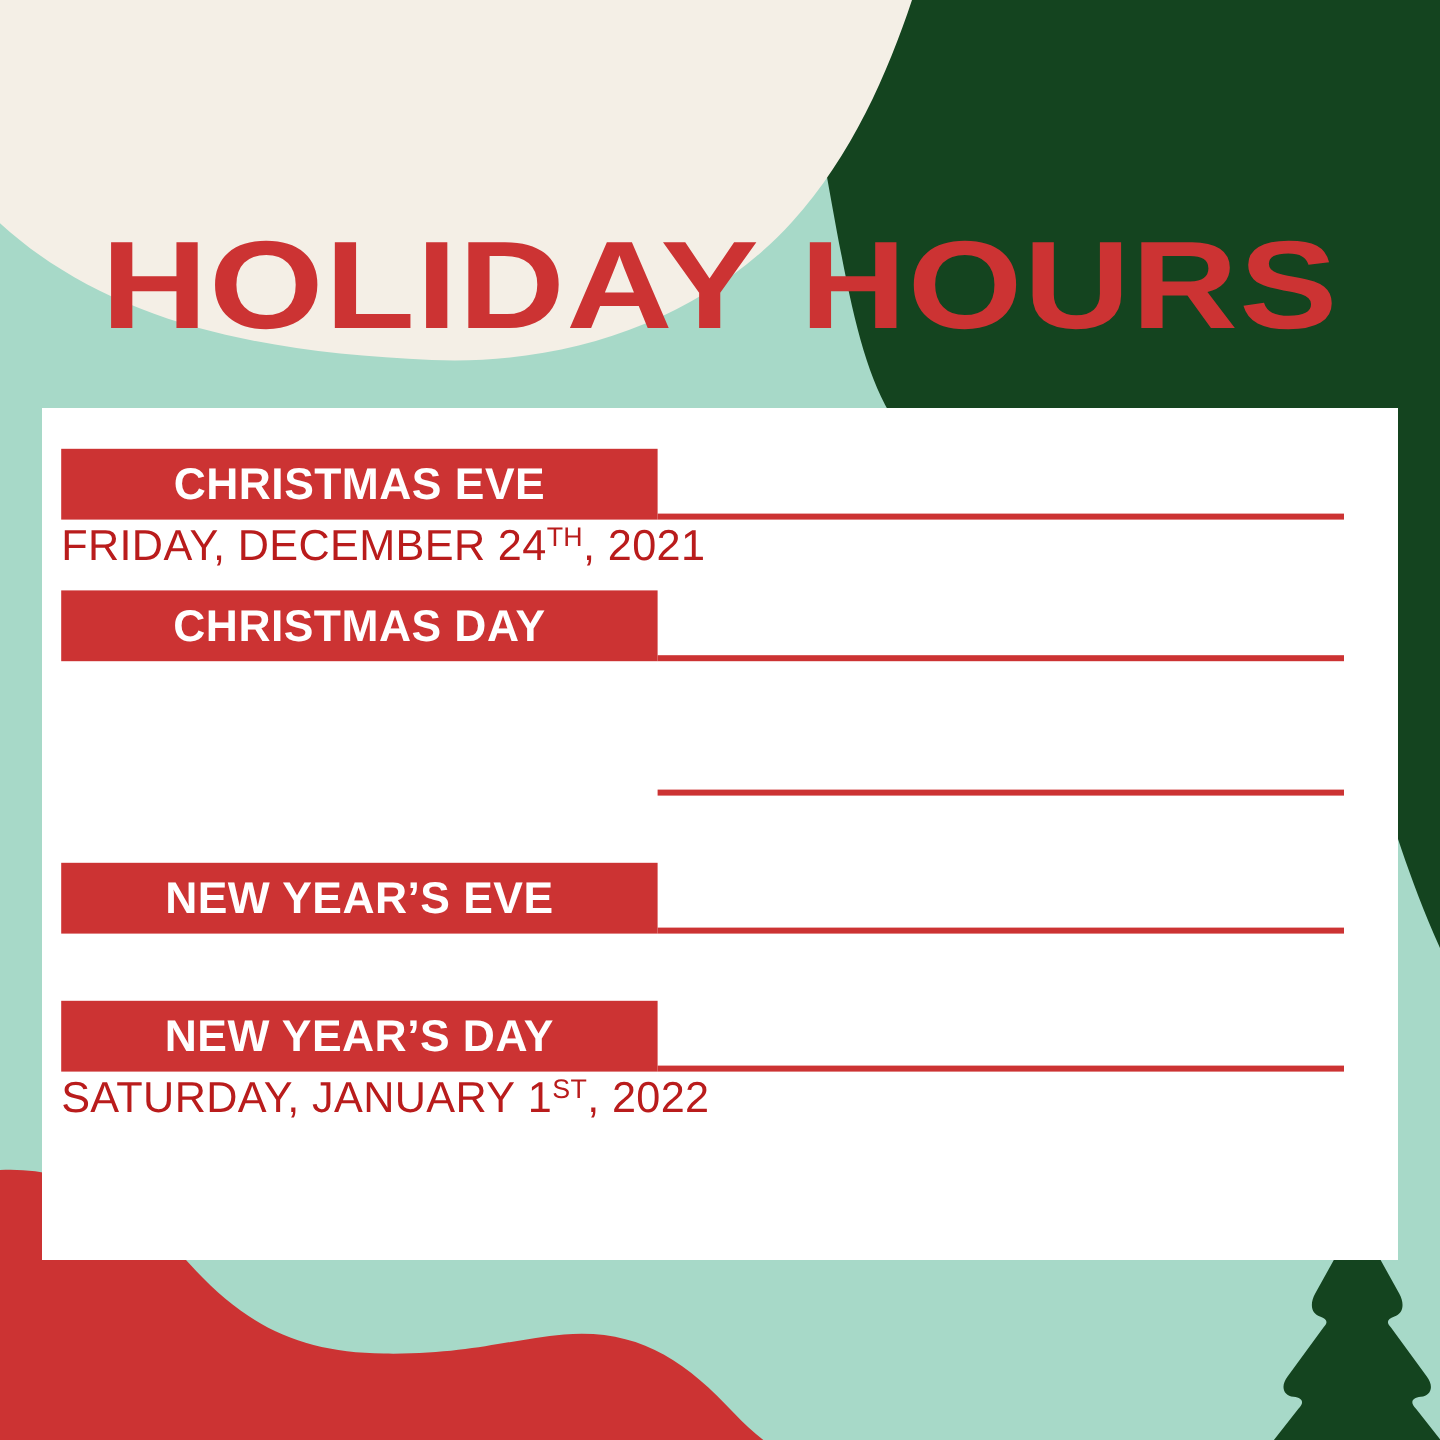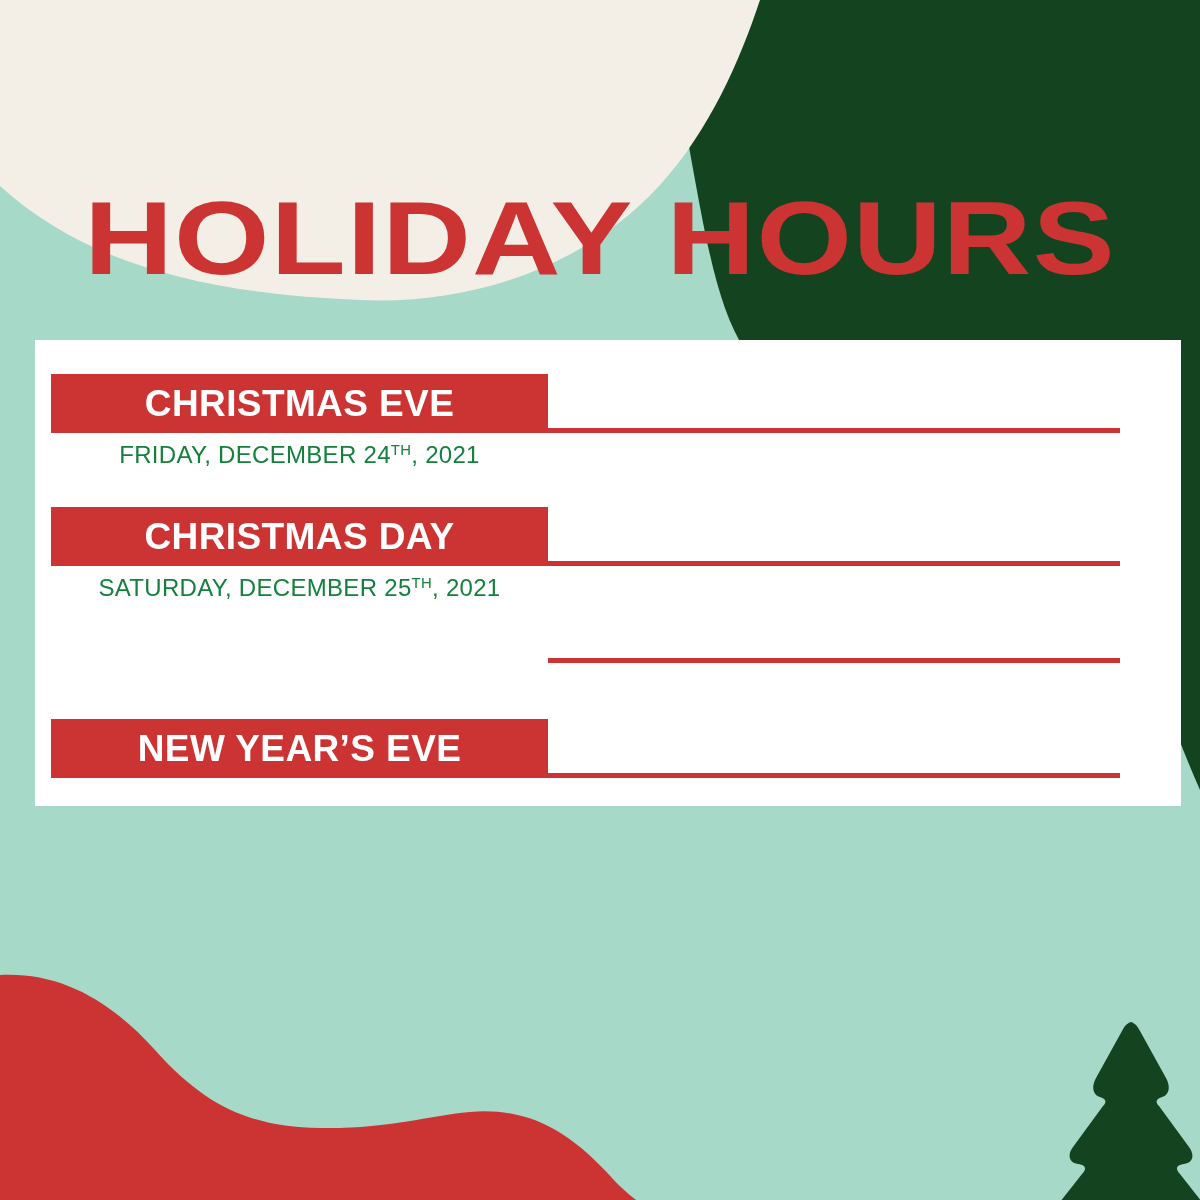--- a/index.html
+++ b/index.html
@@ -45,42 +45,41 @@
     white-space: nowrap;
     user-select: none;
   }
 
   
   .card {
     position: absolute;
     left: 35px;
     top: 340px;
     width: 1130px;
-    height: 466px;
+    height: 710px;
     background: #ffffff;
-    padding-left: 16px;
   }
 
   .rows {
     position: absolute;
     left: 0;
     top: 0;
     width: 100%;
     height: 100%;
   }
 
   .row {
     position: absolute;
     left: 0;
     width: 100%;
     height: 115px;
   }
 
   .row:nth-child(1) { top: 34px; }
-  .row:nth-child(2) { top: 167px; }
+  .row:nth-child(2) { top: 152px; }
   .row:nth-child(3) { top: 264px; }
   .row:nth-child(4) { top: 379px; }
   .row:nth-child(5) { top: 494px; }
 
   
   .row-bar {
     position: absolute;
     left: 16px;
     top: 0;
     width: 497px;
@@ -113,24 +112,24 @@
   }
 
   .row-date {
     position: absolute;
     left: 16px;
     top: 64px;
     width: 497px;
     text-align: center;
     font-family: "Liberation Sans", sans-serif;
     font-weight: normal;
-    font-size: 24px;
+    font-size: 36px;
     line-height: 34px;
     letter-spacing: 0.3px;
-    color: #15803d;
+    color: #b91c1c;
     white-space: nowrap;
     user-select: none;
   }
 
   .row-date sup {
     font-size: 0.62em;
     vertical-align: 0.55em;
     line-height: 0;
   }
 </style>
@@ -203,31 +202,37 @@
         </div>
         <div class="row-rule"></div>
         <div class="row-date"><span>FRIDAY,</span>&nbsp;<span>DECEMBER</span>&nbsp;<span>24</span><sup>TH</sup>,&nbsp;<span>2021</span></div>
       </div>
 
       <div class="row">
         <div class="row-bar">
           <span class="row-bar-label">CHRISTMAS DAY</span>
         </div>
         <div class="row-rule"></div>
-        <div class="row-date"><span>SATURDAY,</span>&nbsp;<span>DECEMBER</span>&nbsp;<span>25</span><sup>TH</sup>,&nbsp;<span>2021</span></div>
       </div>
 
       <div class="row">
         <div class="row-rule"></div>
       </div>
 
       <div class="row">
         <div class="row-bar">
           <span class="row-bar-label">NEW YEAR’S EVE</span>
         </div>
         <div class="row-rule"></div>
       </div>
 
+      <div class="row">
+        <div class="row-bar">
+          <span class="row-bar-label">NEW YEAR’S DAY</span>
+        </div>
+        <div class="row-rule"></div>
+        <div class="row-date"><span>SATURDAY,</span>&nbsp;<span>JANUARY</span>&nbsp;<span>1</span><sup>ST</sup>,&nbsp;<span>2022</span></div>
+      </div>
 
     </div>
   </div>
 
 </div>
 
 </body></html>

